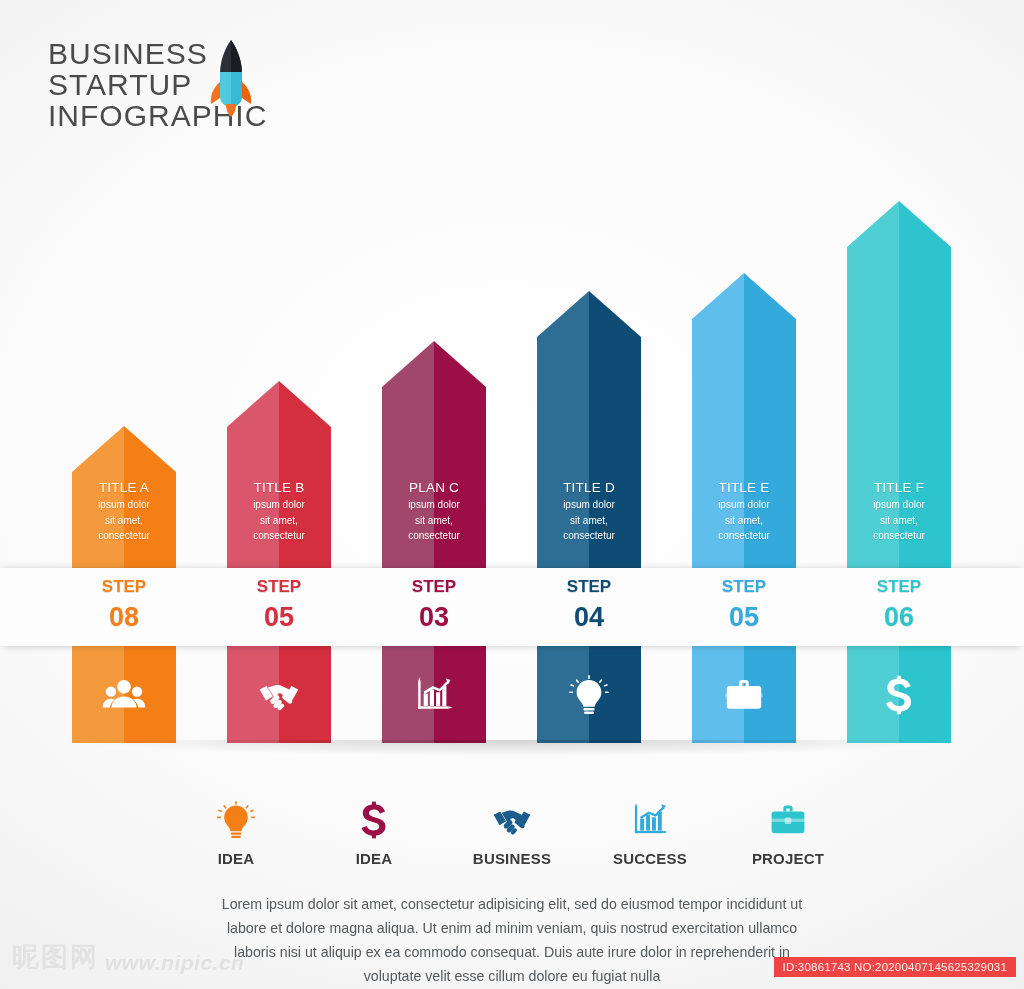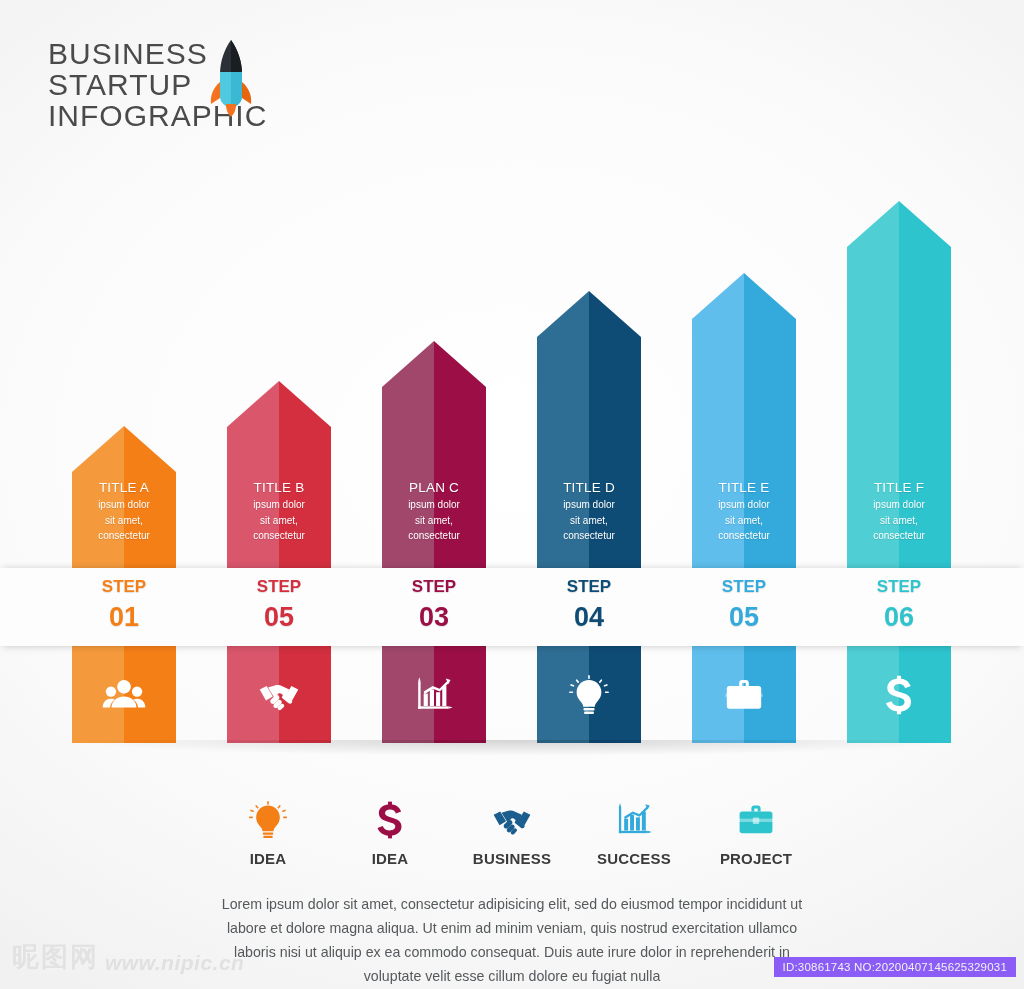--- a/index.html
+++ b/index.html
@@ -61,21 +61,21 @@
   }
   #groundshadow {
     position:absolute; left:60px; top:740px; width:910px; height:16px;
     background:radial-gradient(ellipse at 50% 0%, rgba(0,0,0,.16) 0%, rgba(0,0,0,0) 70%);
     z-index:1;
   }
 
   
   #legend {
     position:absolute; left:0; top:792px; width:1024px;
-    display:flex; justify-content:center; align-items:flex-start; gap:0px;
+    display:flex; justify-content:center; align-items:flex-start; gap:16px;
   }
   .leg { width:122px; text-align:center; }
   .leg .lg-ico { height:56px; display:flex; align-items:center; justify-content:center; }
   .leg .lg-lab {
     font-size:15px; font-weight:bold; color:#3b3b3b;
     letter-spacing:.2px; margin-top:2px; white-space:nowrap;
   }
 
   
   #para {
@@ -93,21 +93,21 @@
   #watermark .cn {
     font-size:27px; font-weight:bold; letter-spacing:2px;
     color:#e2e2e2; text-shadow:1px 1px 0 #f4f4f4;
   }
   #watermark .url {
     font-size:21px; font-style:italic; font-weight:bold;
     color:#e0e0e0; letter-spacing:.5px;
   }
   #idbar {
     position:absolute; right:8px; bottom:12px;
-    background:#8b5cf6; color:#f2f2f2;
+    background:#ef4444; color:#f2f2f2;
     font-size:11.5px; padding:4px 9px; letter-spacing:.2px;
     white-space:nowrap;
   }
 </style>
 </head>
 <body>
 
 <div id="header">
   <div class="line">BUSINESS</div>
   <div class="line">STARTUP</div>
@@ -138,21 +138,21 @@
       </div>
       <div class="card-text">
         <div class="t-title">TITLE A</div>
         <div class="t-body">ipsum dolor</div>
         <div class="t-body">sit amet,</div>
         <div class="t-body">consectetur</div>
       </div>
     </div>
     <div class="step" style="left: 72px; color: rgb(245, 127, 23);">
       <div class="s1">STEP</div>
-      <div class="s2">01</div>
+      <div class="s2">08</div>
     </div>
     <div class="iconbar" style="left: 72px;">
       <div class="half-l" style="background:#F59A3C"></div>
       <div class="half-r" style="background:#F57F17"></div>
       <div class="glyph">
         <svg width="44" height="44" viewBox="0 0 64 64" fill="#ffffff">
           <circle cx="32" cy="20" r="10"></circle>
           <path d="M14 50c0-10 8-16 18-16s18 6 18 16z"></path>
           <circle cx="13" cy="27" r="7.5"></circle>
           <path d="M1 50c0-8 5.5-12.5 12-12.5 2 0 3.8.4 5.4 1.1C14 42 12 46 11.6 50z"></path>

